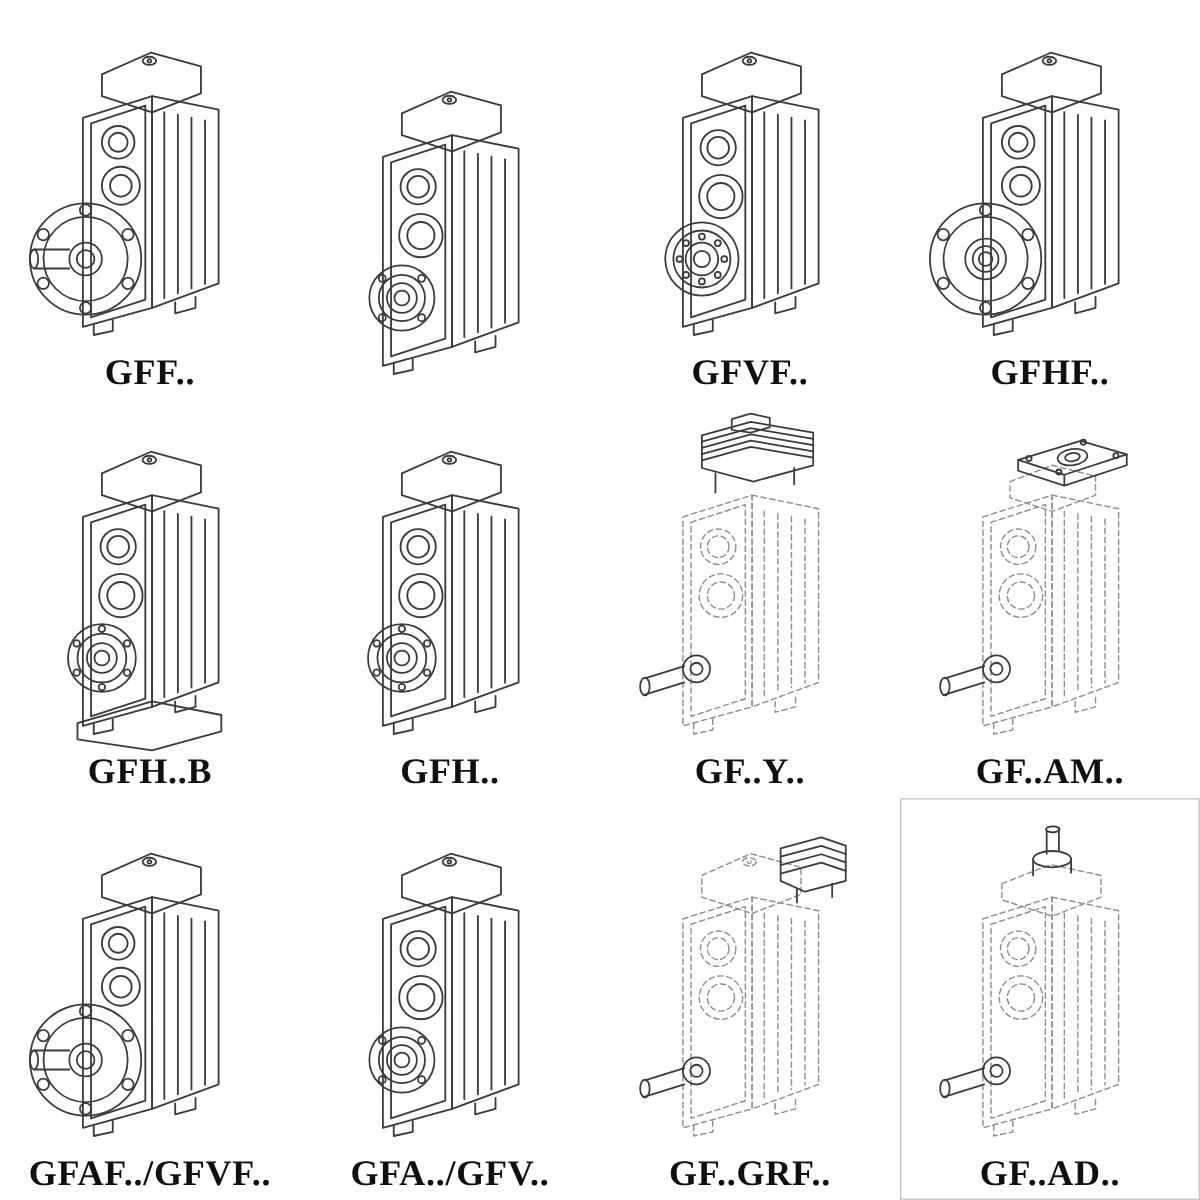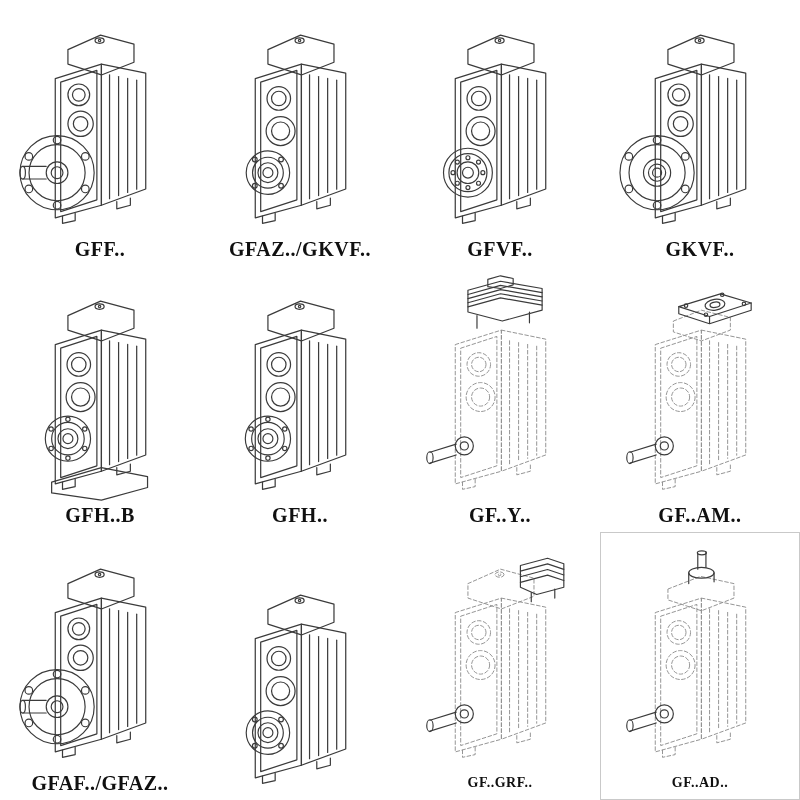--- a/index.html
+++ b/index.html
@@ -14,24 +14,24 @@
     width:800px;height:800px;
   }
   figure.cell{
     margin:0;padding:2px 2px 4px;
     display:flex;flex-direction:column;align-items:center;justify-content:flex-end;
     box-sizing:border-box;
   }
   .art{width:181px;height:228px;display:flex;align-items:flex-end;justify-content:center}
   .art svg{width:100%;height:100%;display:block}
   figcaption.lbl{
-    font-weight:700;font-size:20px;letter-spacing:.5px;color:#101010;
+    font-weight:700;font-size:24px;letter-spacing:.5px;color:#101010;
     text-align:center;white-space:nowrap;line-height:26px;
   }
-  figcaption.lbl.lg{font-size:14px}
+  figcaption.lbl.lg{font-size:24px}
   figure.boxed{outline:1px solid #c9c9c9;outline-offset:-1px}
 </style>
 </head>
 <body>
 
 <main class="sheet">
 
   <figure class="cell">
     <div class="art">
         <svg viewBox="0 0 200 252">
@@ -98,21 +98,20 @@
             <circle cx="64" cy="182" r="17"></circle>
             <circle cx="64" cy="182" r="11"></circle>
             <circle cx="64" cy="182" r="5.5"></circle>
             <circle cx="78.5" cy="196.5" r="2.6"></circle>
             <circle cx="49.5" cy="196.5" r="2.6"></circle>
             <circle cx="49.5" cy="167.5" r="2.6"></circle>
             <circle cx="78.5" cy="167.5" r="2.6"></circle>
           </g>
         </svg>
       </div>
-    <figcaption class="lbl">GFAZ../GKVF..</figcaption>
   </figure>
 
   <figure class="cell">
     <div class="art">
         <svg viewBox="0 0 200 252">
           <g fill="none" stroke="#3b3b3b" stroke-width="1.35" stroke-linejoin="round" stroke-linecap="round">
             <path d="M64,46 L100,30 L137,40 L137,60 L101,74 L64,62 Z"></path>
             <ellipse cx="99" cy="36" rx="5" ry="3"></ellipse>
             <circle cx="99" cy="36" r="1.3"></circle>
             <path d="M50,78 L101,62 L101,218 L50,232 Z"></path>
@@ -177,21 +176,21 @@
             <circle cx="20.8" cy="200.0" r="4.2"></circle>
             <circle cx="20.8" cy="164.0" r="4.2"></circle>
             <circle cx="52.0" cy="146.0" r="4.2"></circle>
             <circle cx="83.2" cy="164.0" r="4.2"></circle>
             <circle cx="52" cy="182" r="15"></circle>
             <circle cx="52" cy="182" r="9.5"></circle>
             <circle cx="52" cy="182" r="5"></circle>
           </g>
         </svg>
       </div>
-    <figcaption class="lbl">GKVF..</figcaption>
+    <figcaption class="lbl">GFHF..</figcaption>
   </figure>
 
   <figure class="cell">
     <div class="art">
         <svg viewBox="0 0 200 252">
           <g fill="none" stroke="#3b3b3b" stroke-width="1.35" stroke-linejoin="round" stroke-linecap="round">
             <path d="M64,46 L100,30 L137,40 L137,60 L101,74 L64,62 Z"></path>
             <ellipse cx="99" cy="36" rx="5" ry="3"></ellipse>
             <circle cx="99" cy="36" r="1.3"></circle>
             <path d="M50,78 L101,62 L101,218 L50,232 Z"></path>
@@ -368,21 +367,21 @@
             <circle cx="20.8" cy="164.0" r="4.2"></circle>
             <circle cx="52.0" cy="146.0" r="4.2"></circle>
             <circle cx="83.2" cy="164.0" r="4.2"></circle>
             <circle cx="52" cy="182" r="12"></circle>
             <circle cx="52" cy="182" r="6.5"></circle>
             <path d="M14,175 L40,175 M14,189 L40,189"></path>
             <ellipse cx="14" cy="182" rx="3" ry="7"></ellipse>
           </g>
         </svg>
       </div>
-    <figcaption class="lbl">GFAF../GFAZ..</figcaption>
+    <figcaption class="lbl">GFAF../GFVF..</figcaption>
   </figure>
 
   <figure class="cell">
     <div class="art">
         <svg viewBox="0 0 200 252">
           <g fill="none" stroke="#3b3b3b" stroke-width="1.35" stroke-linejoin="round" stroke-linecap="round">
             <path d="M64,46 L100,30 L137,40 L137,60 L101,74 L64,62 Z"></path>
             <ellipse cx="99" cy="36" rx="5" ry="3"></ellipse>
             <circle cx="99" cy="36" r="1.3"></circle>
             <path d="M50,78 L101,62 L101,218 L50,232 Z"></path>
@@ -404,20 +403,21 @@
             <circle cx="64" cy="182" r="17"></circle>
             <circle cx="64" cy="182" r="11"></circle>
             <circle cx="64" cy="182" r="5.5"></circle>
             <circle cx="78.5" cy="196.5" r="2.6"></circle>
             <circle cx="49.5" cy="196.5" r="2.6"></circle>
             <circle cx="49.5" cy="167.5" r="2.6"></circle>
             <circle cx="78.5" cy="167.5" r="2.6"></circle>
           </g>
         </svg>
       </div>
+    <figcaption class="lbl">GFA../GFV..</figcaption>
   </figure>
 
   <figure class="cell">
     <div class="art">
         <svg viewBox="0 0 200 252">
           <g fill="none" stroke="#8f8f8f" stroke-width="1.05" stroke-dasharray="4 2.6" stroke-linejoin="round" stroke-linecap="round">
             <path d="M64,46 L100,30 L137,40 L137,60 L101,74 L64,62 Z"></path>
             <ellipse cx="99" cy="36" rx="5" ry="3"></ellipse>
             <circle cx="99" cy="36" r="1.3"></circle>
             <path d="M50,78 L101,62 L101,218 L50,232 Z"></path>

